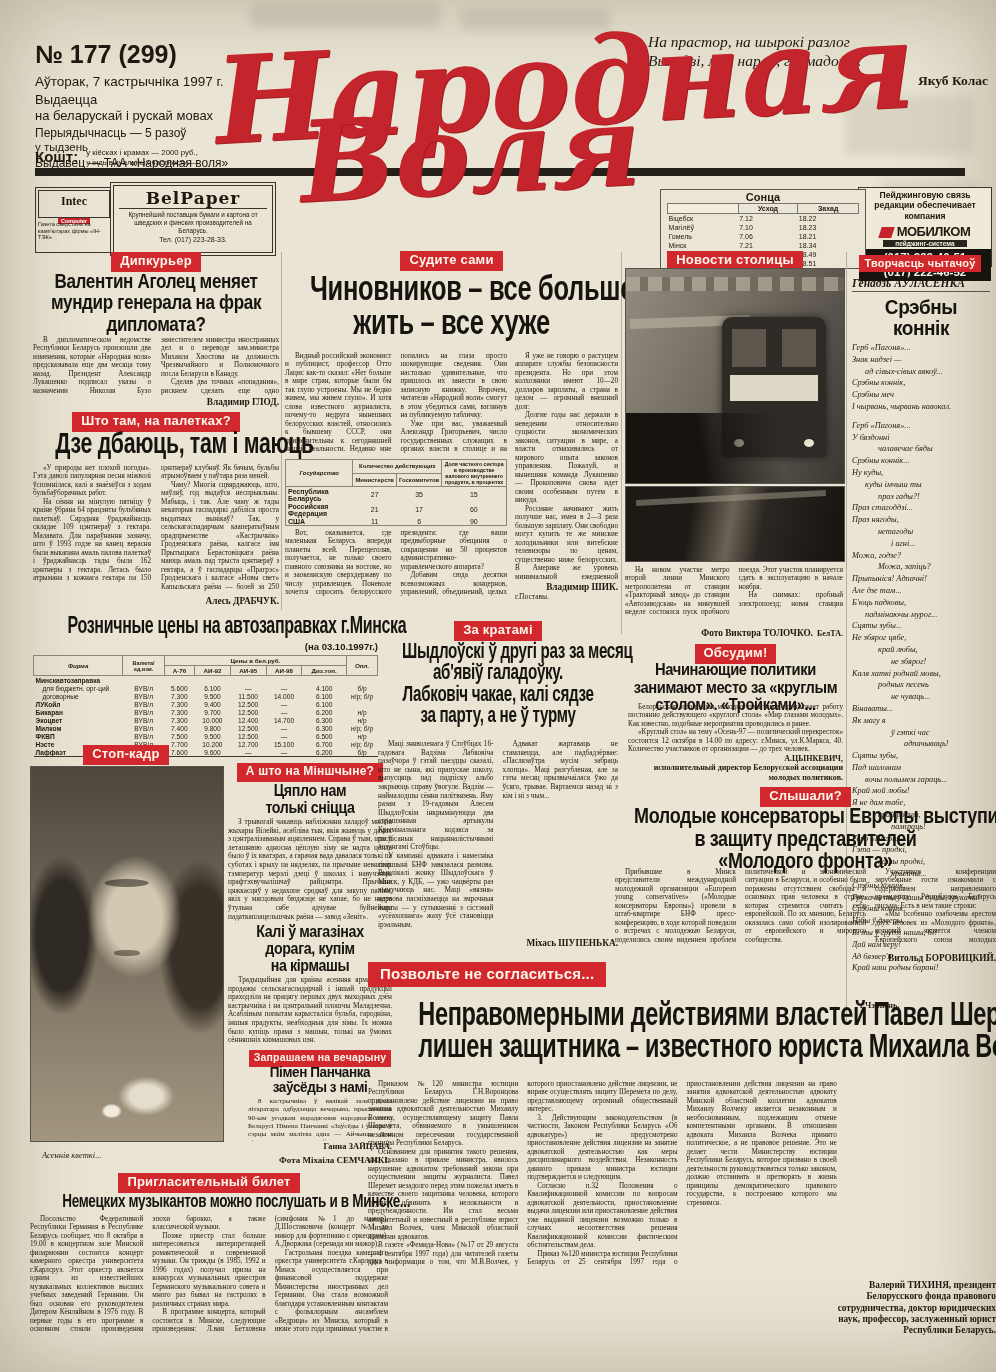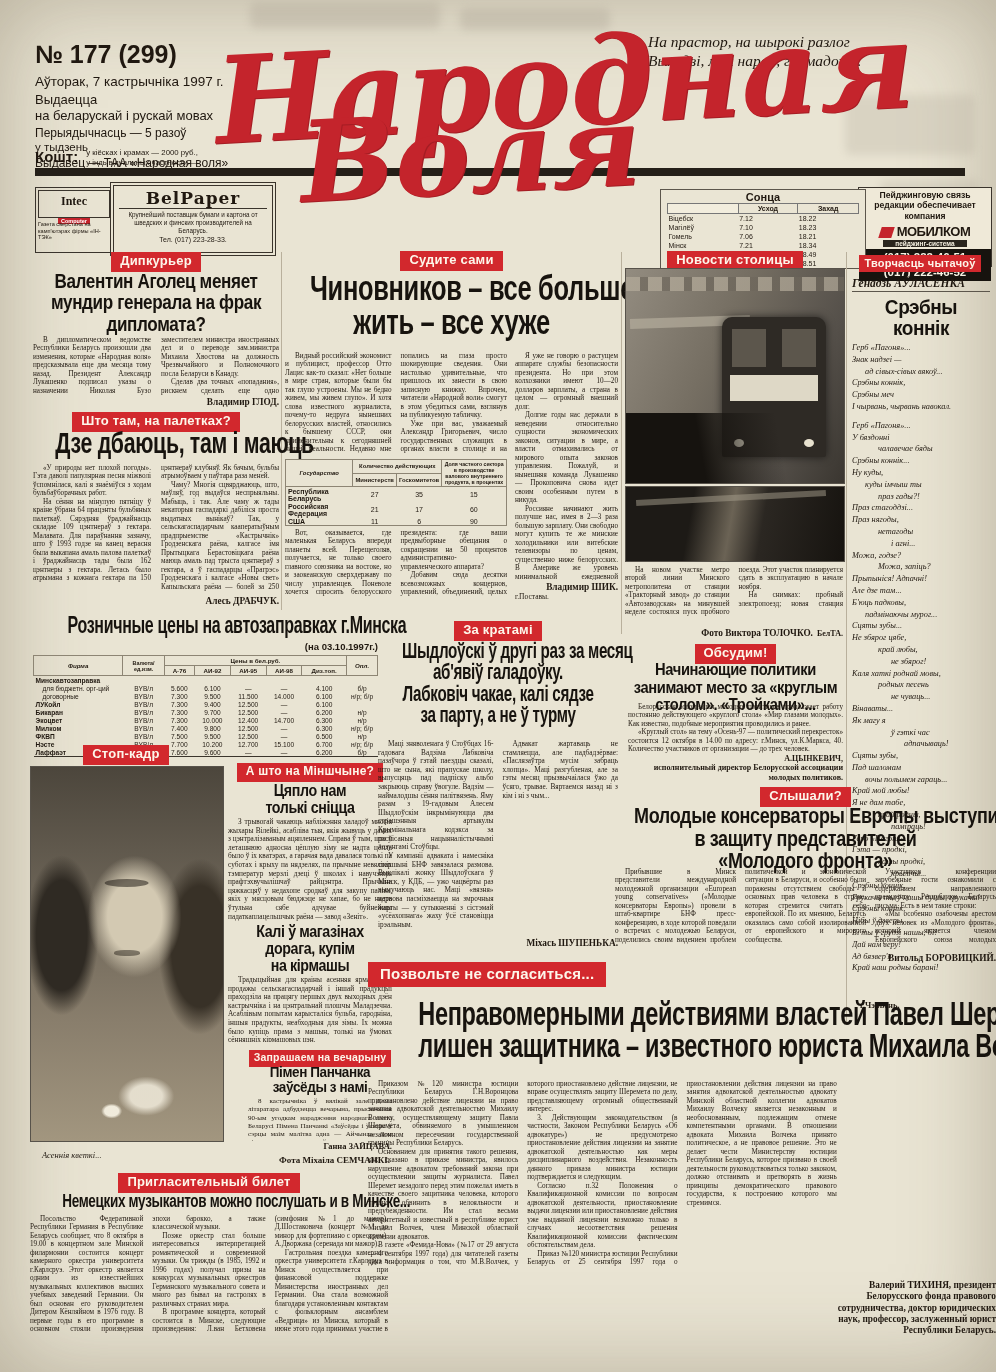--- a/index.html
+++ b/index.html
@@ -59,20 +59,21 @@
   </div>
 
   <div class="abs" style="left:35px;top:168px;width:930px;height:8px;background:#241f18;z-index:1;"></div>
 
   <div class="masthead" style="left:215px;top:12px;font-size:120px;transform:rotate(-3deg);">Народная</div>
   <div class="masthead" style="left:300px;top:88px;font-size:112px;transform:rotate(-3deg);">Воля</div>
 
   <div class="abs" style="left:648px;top:32px;width:340px;text-align:left;font-style:italic;font-size:15.5px;line-height:1.25;">
     <div>На прастор, на шырокі разлог</div>
     <div>Выхадзі, мой народ, грамадою...</div>
+    <div style="font-style:normal;font-weight:700;font-size:13.5px;text-align:right;margin-top:2px;">Якуб Колас</div>
   </div>
 
   <div class="abs" style="left:35px;top:187px;width:72px;height:60px;border:1px solid #3a342c;padding:2px;">
     <div style="border:1px solid #3a342c;height:26px;text-align:center;">
       <span style="font:700 12px 'Liberation Serif',serif;">Intec</span><br>
       <span style="display:inline-block;background:#c4242c;color:#fff;font:700 5.5px 'Liberation Sans',sans-serif;padding:0 3px;">Computer</span>
     </div>
     <div style="font:400 5.6px/1.2 'Liberation Sans',sans-serif;margin-top:3px;">Газета сверстана на камп'ютэрах фірмы «ІН-ТЭК»</div>
   </div>
 

